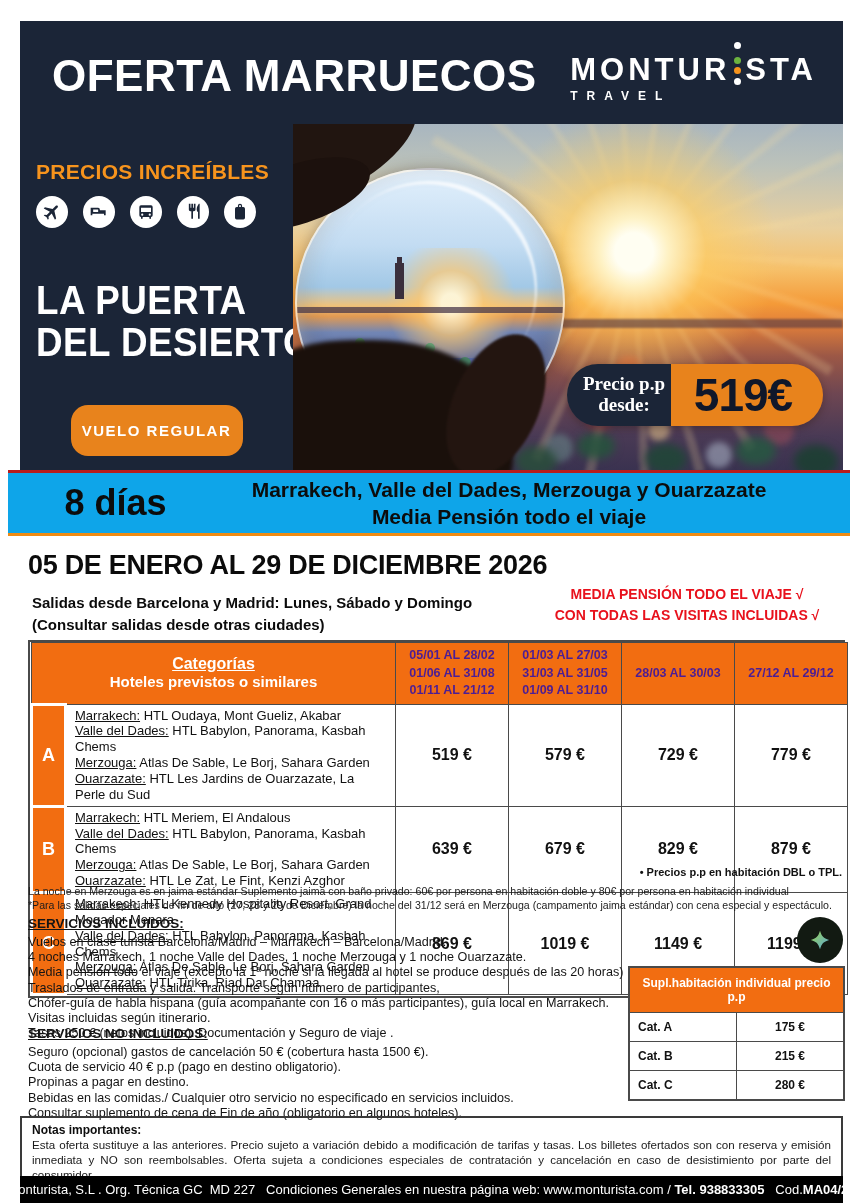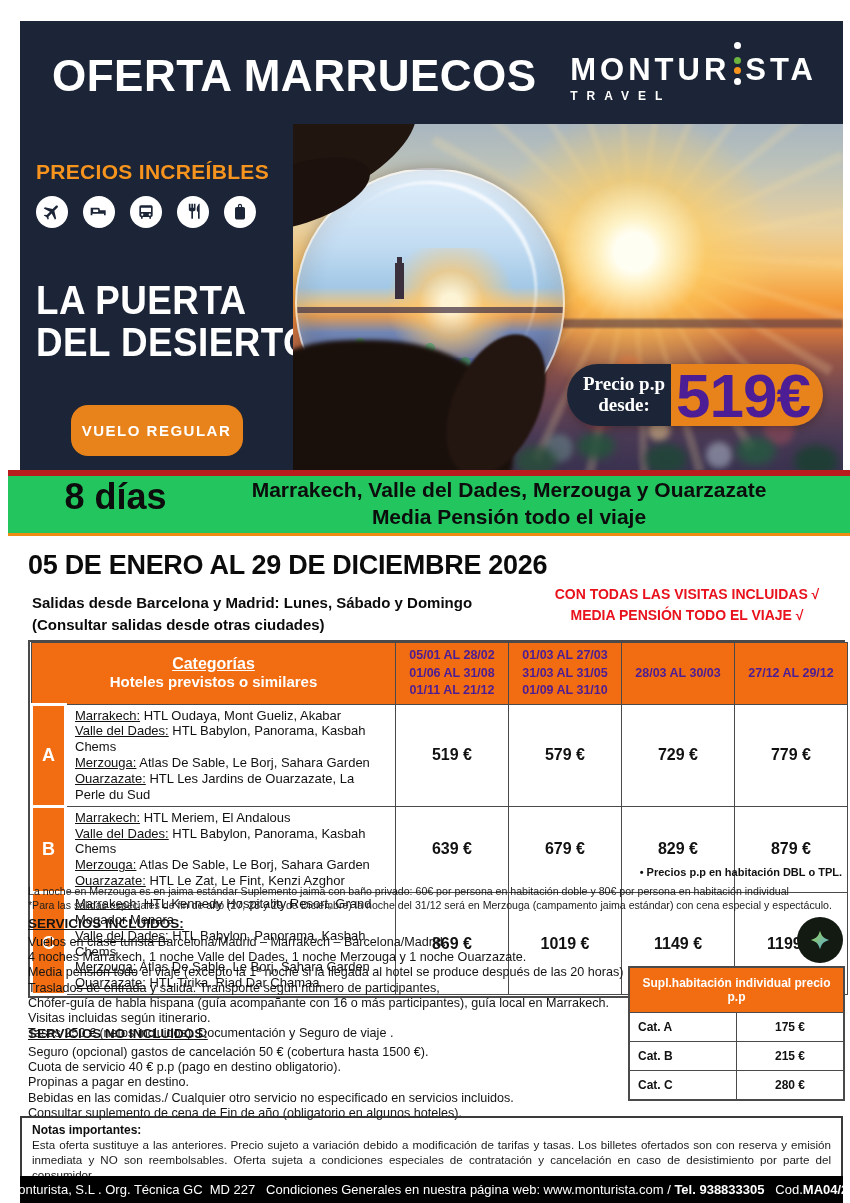--- a/index.html
+++ b/index.html
@@ -78,26 +78,26 @@
   .hand-bottom { position:absolute; left:-70px; bottom:-60px; width:290px; height:190px; background:#1a100b;
     border-radius:48% 52% 40% 60%; filter:blur(2px); }
   .thumb { position:absolute; left:160px; bottom:-10px; width:86px; height:150px; background:#231510;
     border-radius:50%; transform:rotate(24deg); filter:blur(1px); }
 
   .price-pill { position:absolute; right:20px; bottom:44px; height:62px; display:flex; border-radius:32px; overflow:hidden;
     box-shadow:0 2px 8px rgba(40,20,10,.35); }
   .price-label { background:#1B2537; color:#fff; width:104px; display:flex; flex-direction:column;
     align-items:center; justify-content:center; font-family:"Liberation Serif", serif; font-weight:bold;
     font-size:19px; line-height:1.08; padding-left:10px; }
-  .price-value { background:#E8831C; color:#4c1d95; width:152px; display:flex; align-items:center; justify-content:center;
-    font-size:62px; font-weight:bold; letter-spacing:-1px; padding-right:8px; }
-
-  
-  .band { position:absolute; left:8px; top:470px; width:842px; height:66px; background:#22c55e;
-    border-top:6px solid #b91c1c; border-bottom:3px solid #ef8b12; display:flex; align-items:flex-start; }
+  .price-value { background:#E8831C; color:#0f172a; width:152px; display:flex; align-items:center; justify-content:center;
+    font-size:46px; font-weight:bold; letter-spacing:-1px; padding-right:8px; }
+
+  
+  .band { position:absolute; left:8px; top:470px; width:842px; height:66px; background:#0ea5e9;
+    border-top:3px solid #b91c1c; border-bottom:3px solid #ef8b12; display:flex; align-items:center; }
   .band-days { width:215px; text-align:center; font-size:36px; font-weight:bold; color:#0c0c0c; }
   .band-center { flex:1; text-align:center; color:#0c0c0c; font-weight:bold; font-size:21px; line-height:1.3; margin-right:55px; }
 
   
   .date-heading { position:absolute; left:28px; top:550px; font-size:27px; font-weight:bold; color:#0b0b0b; letter-spacing:-0.3px; }
   .departures { position:absolute; left:32px; top:592px; font-size:15px; font-weight:bold; color:#0b0b0b; line-height:1.45; }
   .highlight { position:absolute; right:8px; top:584px; width:310px; text-align:center;
     color:#E8111C; font-size:14px; font-weight:bold; line-height:1.5; }
 
   
@@ -235,22 +235,22 @@
       <div>Media Pensión todo el viaje</div>
     </div>
   </div>
 
   <div class="date-heading">05 DE ENERO AL 29 DE DICIEMBRE 2026</div>
   <div class="departures">
     <div>Salidas desde Barcelona y Madrid: Lunes, Sábado y Domingo</div>
     <div>(Consultar salidas desde otras ciudades)</div>
   </div>
   <div class="highlight">
+    <div>MEDIA PENSIÓN TODO EL VIAJE  √</div>
     <div>CON TODAS LAS VISITAS INCLUIDAS √</div>
-    <div>MEDIA PENSIÓN TODO EL VIAJE  √</div>
   </div>
 
   <div class="table-wrap">
     <table>
       <colgroup>
           <col class="c-cat">
           <col class="c-hot">
           <col class="c-p">
           <col class="c-p">
           <col class="c-p">

